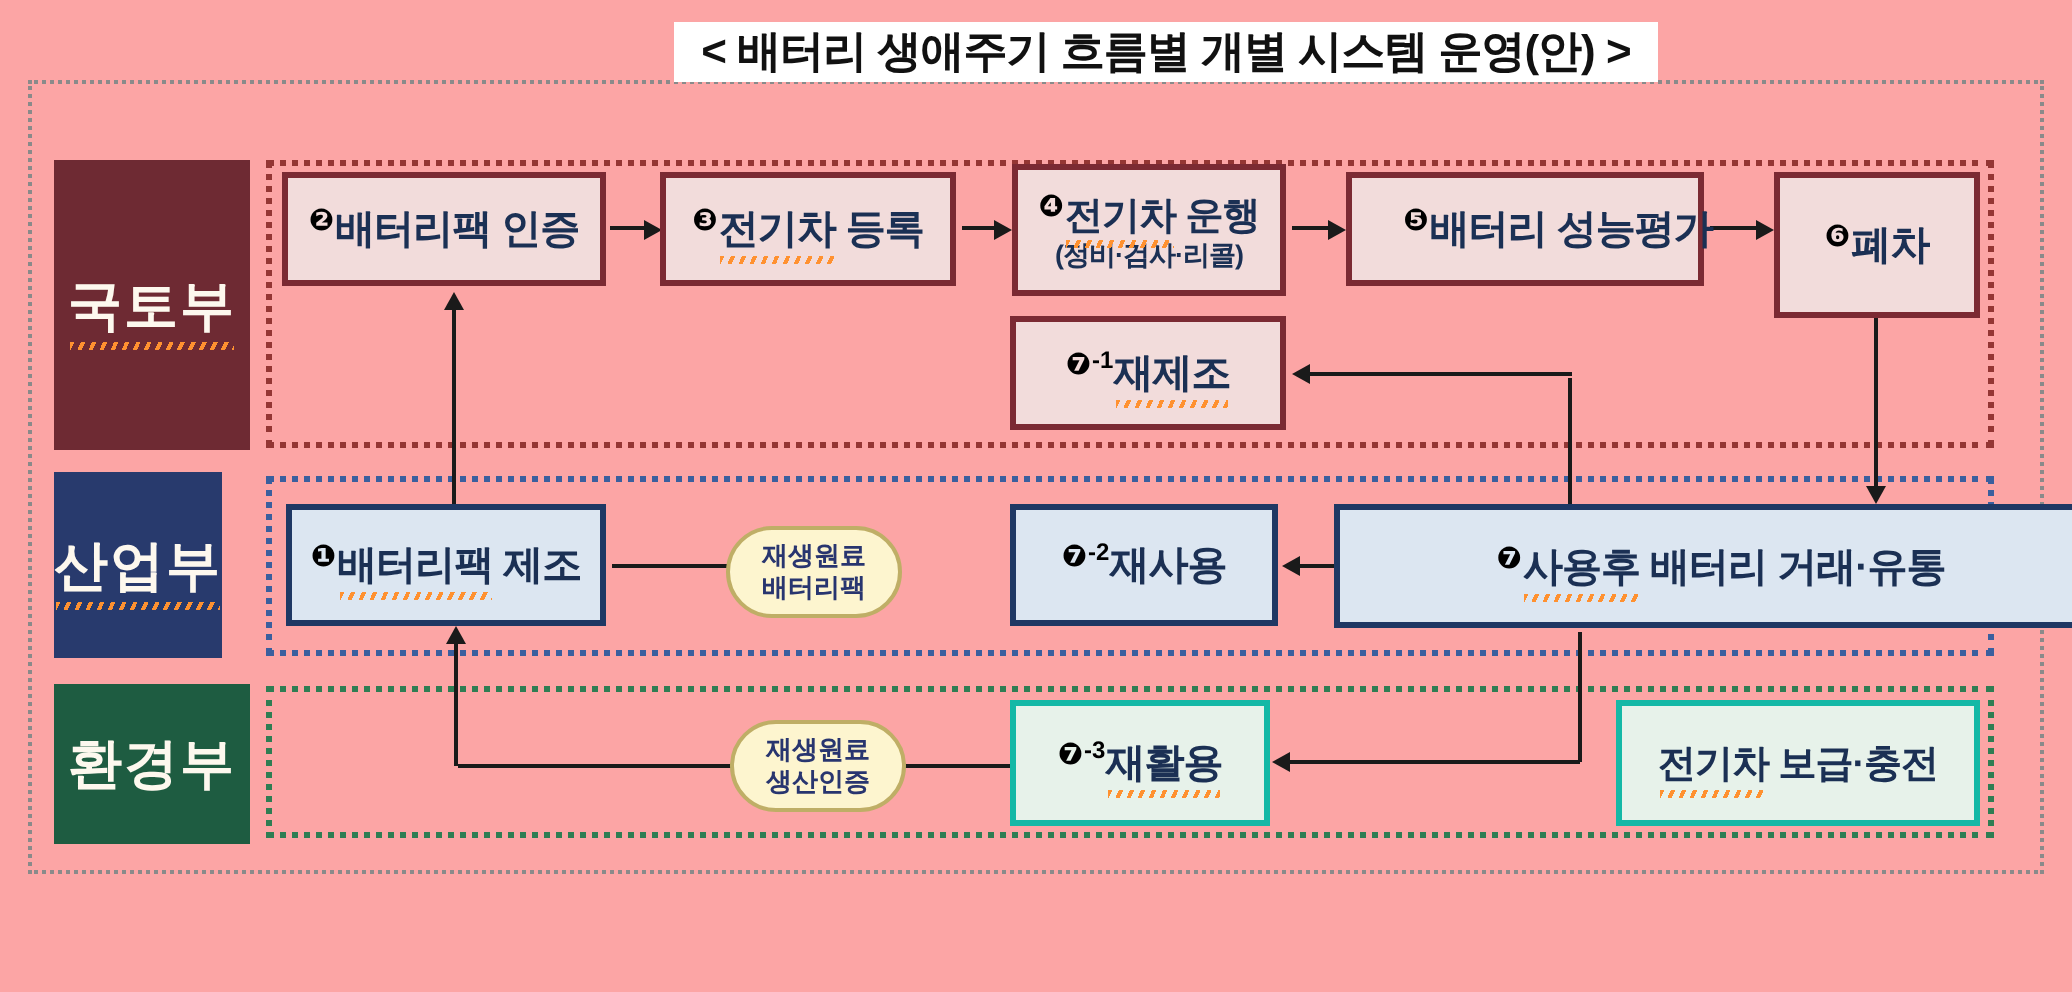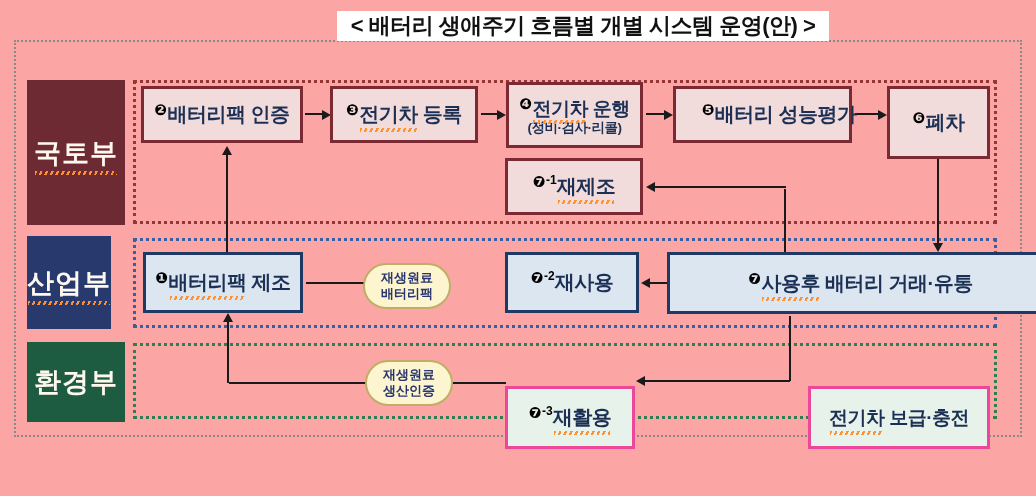--- a/index.html
+++ b/index.html
@@ -20,21 +20,21 @@
   #dept-moe{left:27px;top:342px;width:98px;height:80px;background:#1e5c41;}
   
   .region{z-index:1;}
   #region-molit{left:133px;top:80px;width:864px;height:144px;border:3px dotted #943634;}
   #region-motie{left:133px;top:238px;width:864px;height:90px;border:3px dotted #3a5f9e;}
   #region-moe{left:133px;top:343px;width:864px;height:76px;border:3px dotted #2f7d53;}
   
   .box{display:flex;align-items:center;justify-content:center;color:#1b3054;font-size:20px;z-index:6;white-space:nowrap;letter-spacing:-0.5px;text-align:center;}
   .pink{background:#f2dcdb;border:3px solid #7b2a33;}
   .blue{background:#dce6f1;border:3px solid #1f3864;}
-  .green{background:#e7f2ea;border:3px solid #ec4899;margin-top:36px;}
+  .green{background:#e7f2ea;border:3px solid #14b8a6;}
   .num{font-size:15px;color:#000;vertical-align:6px;margin-right:1px;}
   .supnum{font-size:12px;color:#000;vertical-align:9px;letter-spacing:0;}
   .col{flex-direction:column;line-height:1.15;}
   .subline{font-size:13.5px;letter-spacing:-0.5px;}
   
   .sq{position:relative;display:inline-block;}
   .sq::after{content:"";position:absolute;left:1px;right:1px;bottom:-4px;height:4px;
     background:repeating-linear-gradient(115deg,#ff9130 0 2px,transparent 2px 5px);}
   #node-battery-pack-cert{left:141px;top:86px;width:162px;height:57px;}
   #node-ev-registration{left:330px;top:86px;width:148px;height:57px;}

